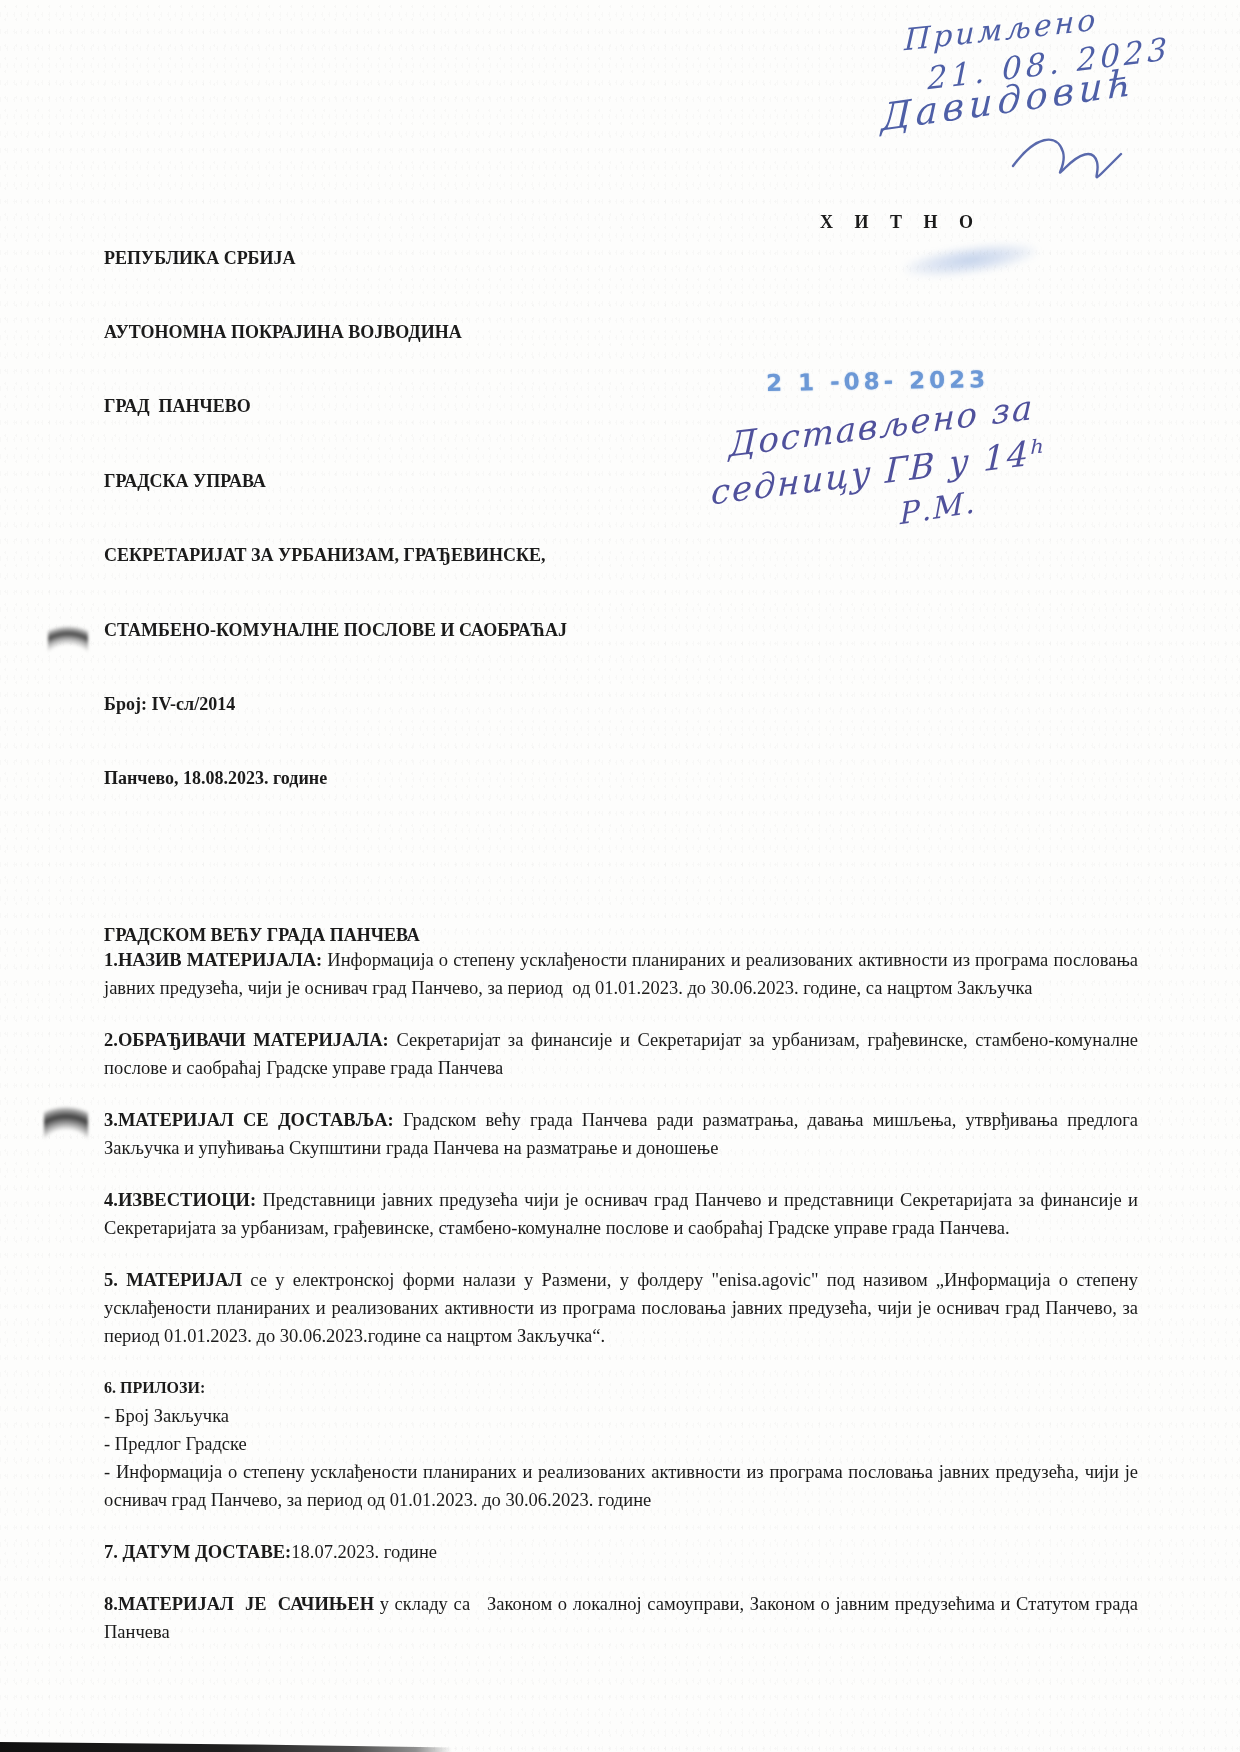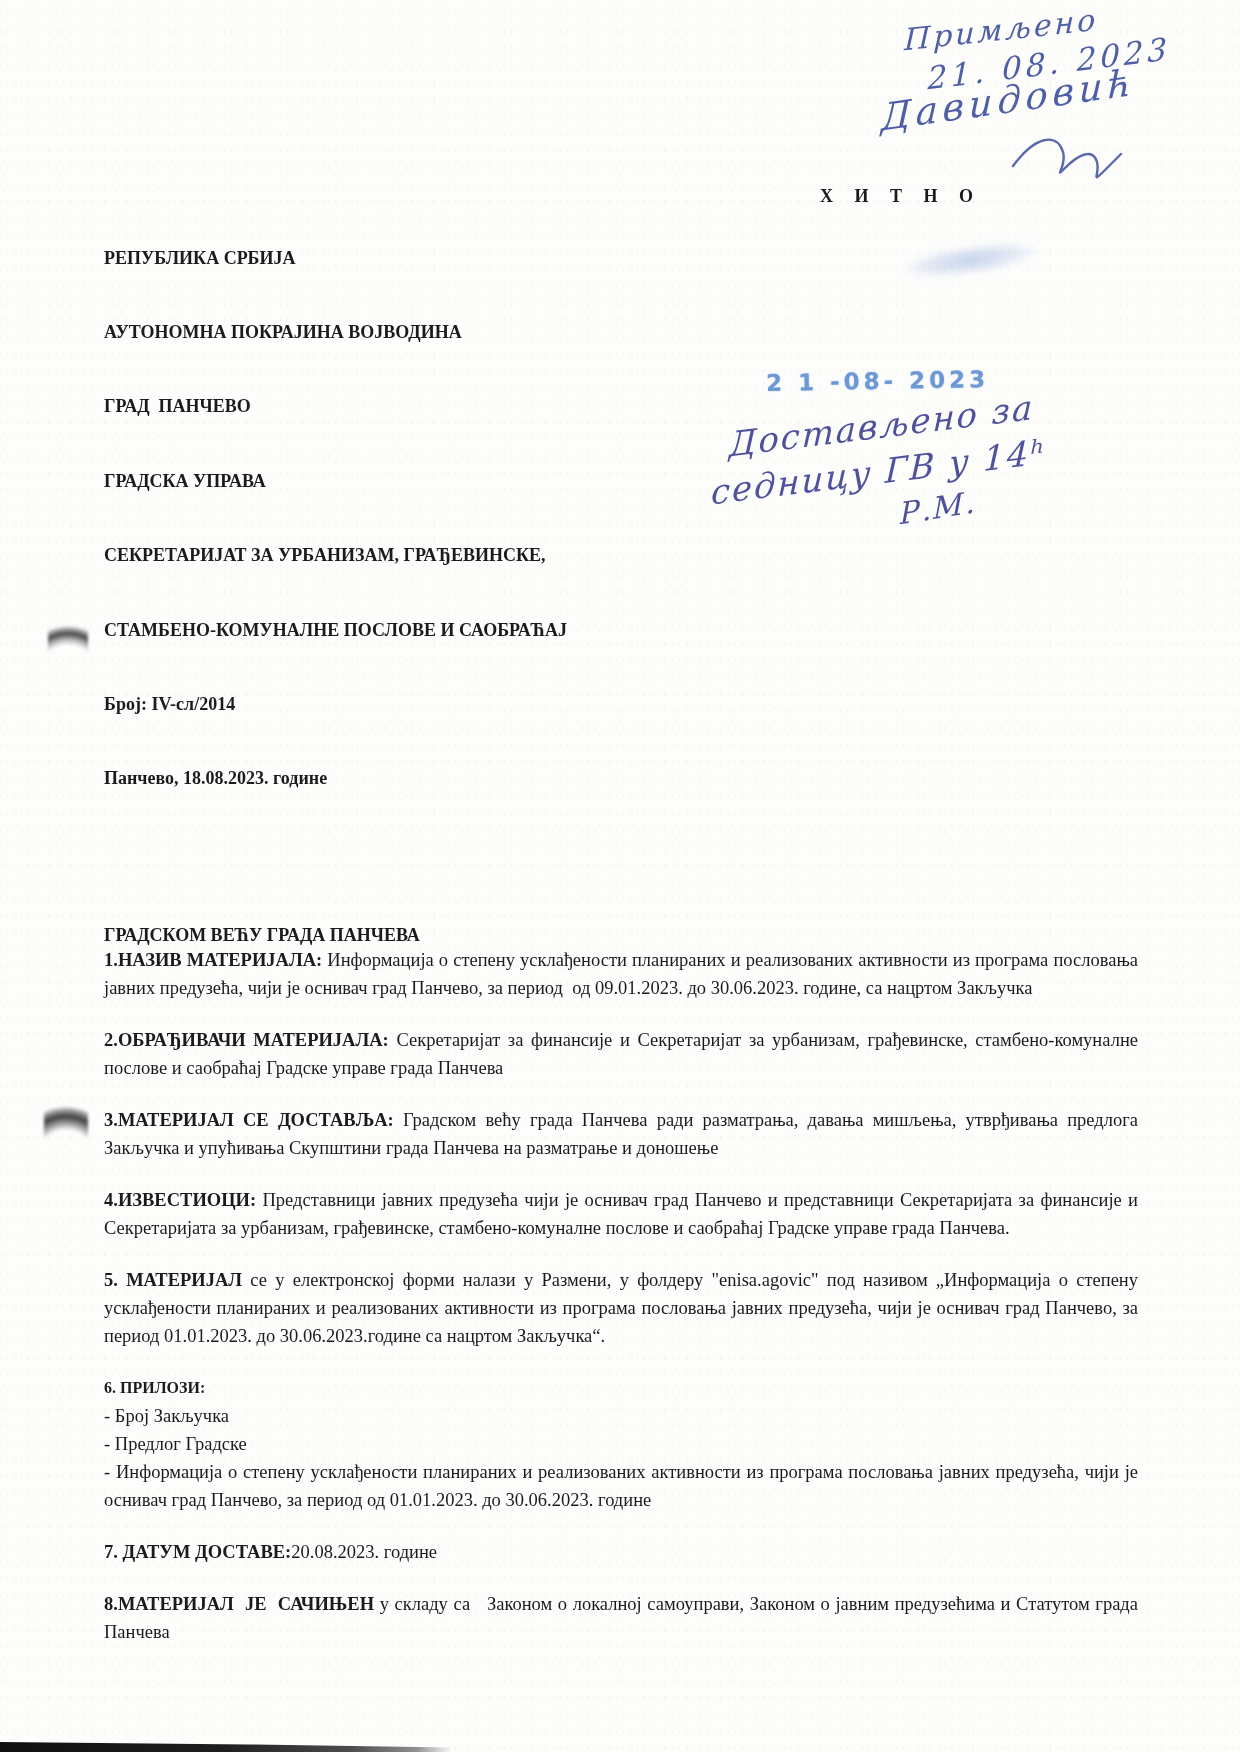--- a/index.html
+++ b/index.html
@@ -23,21 +23,21 @@
   .header-block { font-weight:bold; font-size:18px; line-height:24.8px; white-space:pre; margin-bottom:84px; }
   .addressee { font-weight:bold; font-size:18px; }
   .section { font-size:18.5px; line-height:28px; text-align:justify; white-space:pre-wrap; margin:0 0 24px 0; }
   .section .lbl { font-weight:bold; }
   .attachments { margin:0 0 24px 0; }
   .attachments .lbl { font-weight:bold; font-size:16px; line-height:28px; }
   .attachments .item { font-size:18.5px; line-height:28px; text-align:justify; white-space:pre-wrap; }
 
   
   .urgency {
-    position:absolute; left:820px; top:186px;
+    position:absolute; left:820px; top:212px;
     font-weight:bold; font-size:18px; letter-spacing:8.5px; white-space:nowrap;
   }
 
   
   .hw {
     position:absolute;
     font-family:"DejaVu Serif", serif;
     font-style:italic;
     color:#3c4f9e;
     white-space:nowrap;
@@ -114,38 +114,38 @@
       <div>ГРАД  ПАНЧЕВО</div>
       <div>ГРАДСКА УПРАВА</div>
       <div>СЕКРЕТАРИЈАТ ЗА УРБАНИЗАМ, ГРАЂЕВИНСКЕ,</div>
       <div>СТАМБЕНО-КОМУНАЛНЕ ПОСЛОВЕ И САОБРАЋАЈ</div>
       <div>Број: IV-сл/2014</div>
       <div>Панчево, 18.08.2023. године</div>
     </div>
 
     <div class="addressee">ГРАДСКОМ ВЕЋУ ГРАДА ПАНЧЕВА</div>
 
-    <p class="section"><span class="lbl">1.НАЗИВ МАТЕРИЈАЛА:</span><span> Информација о степену усклађености планираних и реализованих активности из програма пословања јавних предузећа, чији је оснивач град Панчево, за период  од 09.01.2023. до 30.06.2023. године, са нацртом Закључка</span></p>
+    <p class="section"><span class="lbl">1.НАЗИВ МАТЕРИЈАЛА:</span><span> Информација о степену усклађености планираних и реализованих активности из програма пословања јавних предузећа, чији је оснивач град Панчево, за период  од 01.01.2023. до 30.06.2023. године, са нацртом Закључка</span></p>
 
     <p class="section"><span class="lbl">2.ОБРАЂИВАЧИ МАТЕРИЈАЛА:</span><span> Секретаријат за финансије и Секретаријат за урбанизам, грађевинске, стамбено-комуналне послове и саобраћај Градске управе града Панчева</span></p>
 
     <p class="section"><span class="lbl">3.МАТЕРИЈАЛ СЕ ДОСТАВЉА:</span><span> Градском већу града Панчева ради разматрања, давања мишљења, утврђивања предлога Закључка и упућивања Скупштини града Панчева на разматрање и доношење</span></p>
 
     <p class="section"><span class="lbl">4.ИЗВЕСТИОЦИ:</span><span> Представници јавних предузећа чији је оснивач град Панчево и представници Секретаријата за финансије и Секретаријата за урбанизам, грађевинске, стамбено-комуналне послове и саобраћај Градске управе града Панчева.</span></p>
 
     <p class="section"><span class="lbl">5. МАТЕРИЈАЛ</span><span> се у електронској форми налази у Размени, у фолдеру "enisa.agovic" под називом „Информација о степену усклађености планираних и реализованих активности из програма пословања јавних предузећа, чији је оснивач град Панчево, за период 01.01.2023. до 30.06.2023.године са нацртом Закључка“.</span></p>
 
     <div class="attachments">
       <div class="lbl">6. ПРИЛОЗИ:</div>
       <div class="item">- Број Закључка</div>
       <div class="item">- Предлог Градске</div>
       <div class="item">- Информација о степену усклађености планираних и реализованих активности из програма пословања јавних предузећа, чији је оснивач град Панчево, за период од 01.01.2023. до 30.06.2023. године</div>
     </div>
 
-    <p class="section"><span class="lbl">7. ДАТУМ ДОСТАВЕ:</span><span>20.08.2023. године</span></p>
+    <p class="section"><span class="lbl">7. ДАТУМ ДОСТАВЕ:</span><span>18.07.2023. године</span></p>
 
     <p class="section"><span class="lbl">8.МАТЕРИЈАЛ  ЈЕ  САЧИЊЕН</span><span> у складу са   Законом о локалној самоуправи, Законом о јавним предузећима и Статутом града Панчева</span></p>
 
   </div>
 
   <div class="crescent crescent-1"></div>
   <div class="crescent crescent-2"></div>
   <div class="bottom-strip"></div>
 
 </div>

